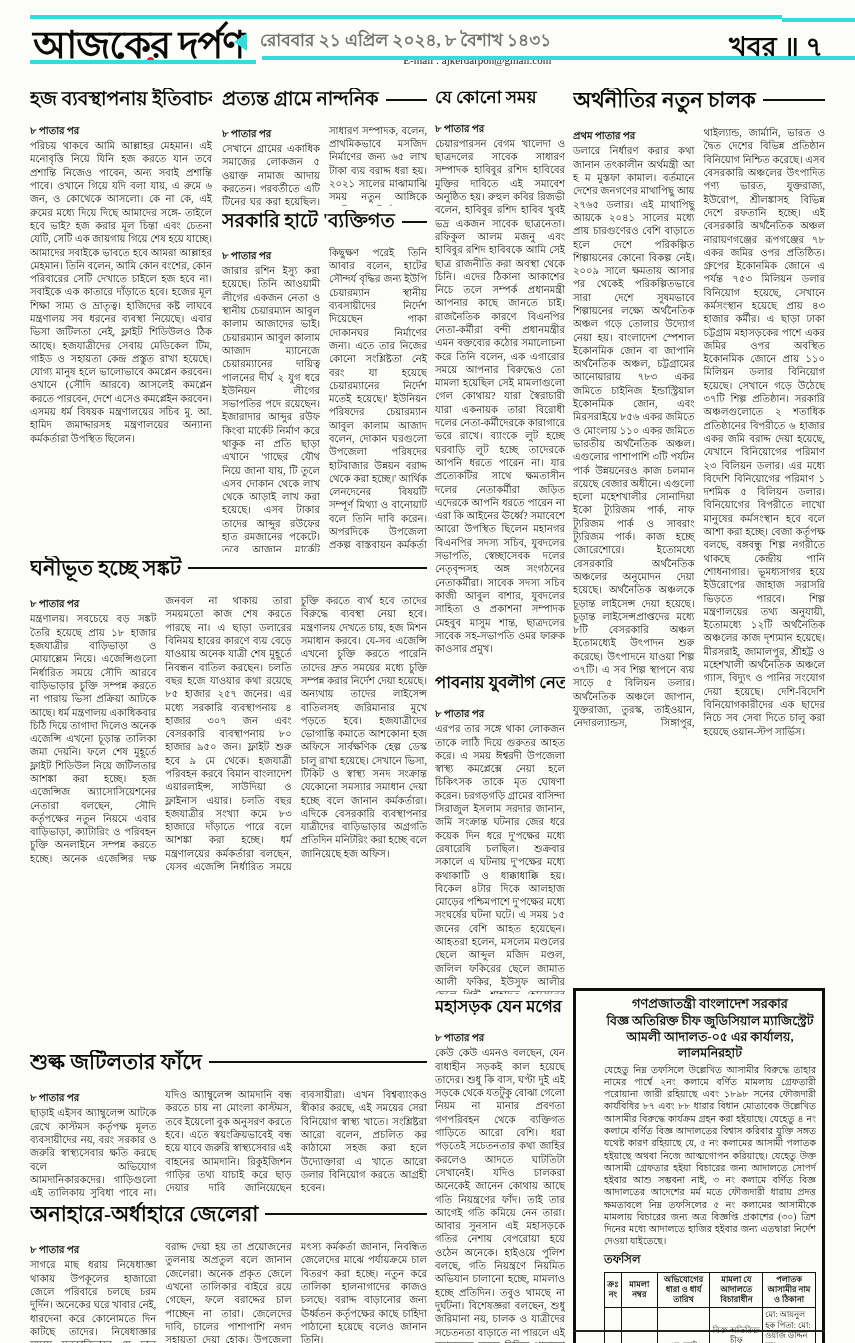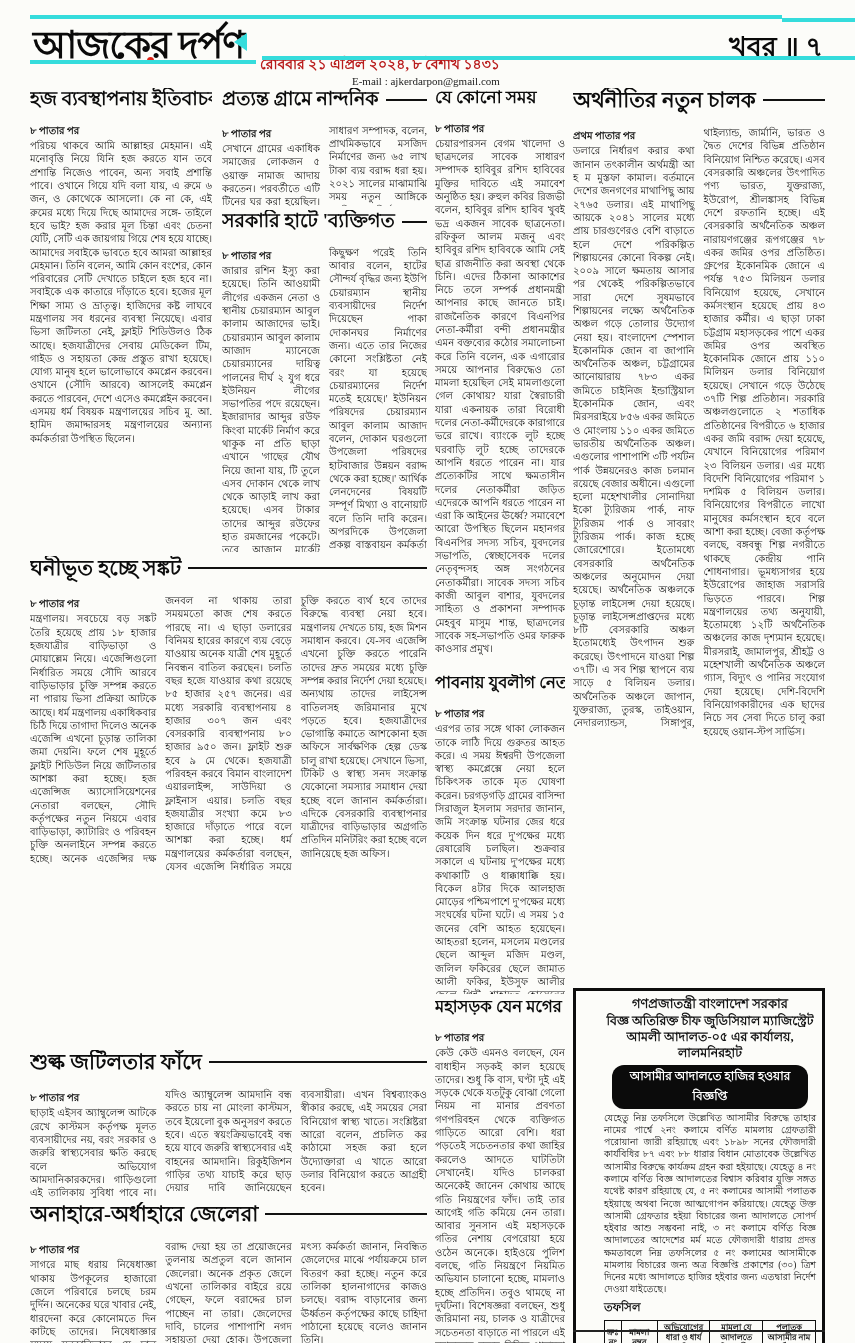--- a/index.html
+++ b/index.html
@@ -7,21 +7,21 @@
     width:855px;height:1343px;position:relative;overflow:hidden;
     background:#fcfcf9;color:#141414;
     font-family:"Liberation Serif", serif;
   }
   .abs{position:absolute;}
   
   .rule{position:absolute;background:#35dcdc;height:4px;}
   .logo{font-size:38px;font-weight:800;letter-spacing:-1px;line-height:1;color:#0a0a0a;}
   .logo-dot{position:absolute;width:7px;height:7px;border-radius:50%;background:#e02418;}
   .tri{position:absolute;width:0;height:0;border-top:9px solid transparent;border-bottom:9px solid transparent;border-right:13px solid #35dcdc;}
-  .dateline{font-size:14px;font-weight:bold;color:#b91c1c;line-height:1.45;margin-top:26px;}
+  .dateline{font-size:17px;font-weight:bold;color:#737373;line-height:1.45;}
   .email{font-size:11px;font-weight:normal;color:#222;text-align:right;}
   .pagelabel{font-size:27px;font-weight:800;color:#0a0a0a;}
   
   .article{position:absolute;overflow:hidden;}
   .hrow{display:flex;align-items:flex-start;}
   .hl{font-weight:800;color:#0c0c0c;line-height:1.15;margin:0;white-space:nowrap;}
   .hl-19{font-size:19px;} .hl-21{font-size:21px;} .hl-17{font-size:17px;} .hl-16{font-size:16.5px;}
   .dash{flex:1;border-top:2.2px solid #111;margin-top:11px;margin-left:7px;}
   .meta{font-size:10px;font-weight:bold;margin:3px 0 2px 0;}
   .btxt{font-size:10px;line-height:1.33;text-align:justify;}
@@ -165,21 +165,20 @@
   <div class="bodywrap btxt cols2">
     <div class="meta">প্রথম পাতার পর</div>
     <div>ডলারে নির্ধারণ করার কথা জানান তৎকালীন অর্থমন্ত্রী আ হ ম মুস্তফা কামাল। বর্তমানে দেশের জনগণের মাথাপিছু আয় ২৭৬৫ ডলার। এই মাথাপিছু আয়কে ২০৪১ সালের মধ্যে প্রায় চারগুণেরও বেশি বাড়াতে হলে দেশে পরিকল্পিত শিল্পায়নের কোনো বিকল্প নেই। ২০০৯ সালে ক্ষমতায় আসার পর থেকেই পরিকল্পিতভাবে সারা দেশে সুষমভাবে শিল্পায়নের লক্ষ্যে অর্থনৈতিক অঞ্চল গড়ে তোলার উদ্যোগ নেয়া হয়। বাংলাদেশ স্পেশাল ইকোনমিক জোন বা জাপানি অর্থনৈতিক অঞ্চল, চট্টগ্রামের আনোয়ারায় ৭৮৩ একর জমিতে চাইনিজ ইন্ডাস্ট্রিয়াল ইকোনমিক জোন, এবং মিরসরাইয়ে ৮৫৬ একর জমিতে ও মোংলায় ১১০ একর জমিতে ভারতীয় অর্থনৈতিক অঞ্চল। এগুলোর পাশাপাশি ৩টি পর্যটন পার্ক উন্নয়নেরও কাজ চলমান রয়েছে বেজার অধীনে। এগুলো হলো মহেশখালীর সোনাদিয়া ইকো ট্যুরিজম পার্ক, নাফ ট্যুরিজম পার্ক ও সাবরাং ট্যুরিজম পার্ক। কাজ হচ্ছে জোরেশোরে। ইতোমধ্যে বেসরকারি অর্থনৈতিক অঞ্চলের অনুমোদন দেয়া হয়েছে। অর্থনৈতিক অঞ্চলকে চূড়ান্ত লাইসেন্স দেয়া হয়েছে। চূড়ান্ত লাইসেন্সপ্রাপ্তদের মধ্যে ৮টি বেসরকারি অঞ্চল ইতোমধ্যেই উৎপাদন শুরু করেছে। উৎপাদনে যাওয়া শিল্প ৩৭টি। এ সব শিল্প স্থাপনে ব্যয় সাড়ে ৫ বিলিয়ন ডলার। অর্থনৈতিক অঞ্চলে জাপান, যুক্তরাজ্য, তুরস্ক, তাইওয়ান, নেদারল্যান্ডস, সিঙ্গাপুর, থাইল্যান্ড, জার্মানি, ভারত ও দ্বৈত দেশের বিভিন্ন প্রতিষ্ঠান বিনিয়োগ নিশ্চিত করেছে। এসব বেসরকারি অঞ্চলের উৎপাদিত পণ্য ভারত, যুক্তরাজ্য, ইউরোপ, শ্রীলঙ্কাসহ বিভিন্ন দেশে রফতানি হচ্ছে। এই বেসরকারি অর্থনৈতিক অঞ্চল নারায়ণগঞ্জের রূপগঞ্জের ৭৮ একর জমির ওপর প্রতিষ্ঠিত। গ্রুপের ইকোনমিক জোনে এ পর্যন্ত ৭৫৩ মিলিয়ন ডলার বিনিয়োগ হয়েছে, সেখানে কর্মসংস্থান হয়েছে প্রায় ৪৩ হাজার কর্মীর। এ ছাড়া ঢাকা চট্টগ্রাম মহাসড়কের পাশে একর জমির ওপর অবস্থিত ইকোনমিক জোনে প্রায় ১১০ মিলিয়ন ডলার বিনিয়োগ হয়েছে। সেখানে গড়ে উঠেছে ৩৭টি শিল্প প্রতিষ্ঠান। সরকারি অঞ্চলগুলোতে ২ শতাধিক প্রতিষ্ঠানের বিপরীতে ৬ হাজার একর জমি বরাদ্দ দেয়া হয়েছে, যেখানে বিনিয়োগের পরিমাণ ২৩ বিলিয়ন ডলার। এর মধ্যে বিদেশি বিনিয়োগের পরিমাণ ১ দশমিক ৫ বিলিয়ন ডলার। বিনিয়োগের বিপরীতে লাখো মানুষের কর্মসংস্থান হবে বলে আশা করা হচ্ছে। বেজা কর্তৃপক্ষ বলছে, বঙ্গবন্ধু শিল্প নগরীতে থাকছে কেন্দ্রীয় পানি শোধনাগার। ভূমধ্যসাগর হয়ে ইউরোপের জাহাজ সরাসরি ভিড়তে পারবে। শিল্প মন্ত্রণালয়ের তথ্য অনুযায়ী, ইতোমধ্যে ১২টি অর্থনৈতিক অঞ্চলের কাজ দৃশ্যমান হয়েছে। মীরসরাই, জামালপুর, শ্রীহট্ট ও মহেশখালী অর্থনৈতিক অঞ্চলে গ্যাস, বিদ্যুৎ ও পানির সংযোগ দেয়া হয়েছে। দেশি-বিদেশি বিনিয়োগকারীদের এক ছাদের নিচে সব সেবা দিতে চালু করা হয়েছে ওয়ান-স্টপ সার্ভিস।</div>
   </div>
 </div>
 
 <div class="noticebox" style="left:573px;top:988px;width:252px;height:360px;padding-left:28px;">
   <div class="ngov">গণপ্রজাতন্ত্রী বাংলাদেশ সরকার</div>
   <div class="ncourt">বিজ্ঞ অতিরিক্ত চীফ জুডিসিয়াল ম্যাজিস্ট্রেট</div>
   <div class="ncourt">আমলী আদালত-০৫ এর কার্যালয়, লালমনিরহাট</div>
-  <div class="pill">আসামীর আদালতে হাজির হওয়ার বিজ্ঞপ্তি</div>
   <div class="nbody">যেহেতু নিম্ন তফসিলে উল্লেখিত আসামীর বিরুদ্ধে তাহার নামের পার্শ্বে ২নং কলামে বর্ণিত মামলায় গ্রেফতারী পরোয়ানা জারী রহিয়াছে এবং ১৮৯৮ সনের ফৌজদারী কার্যবিধির ৮৭ এবং ৮৮ ধারার বিধান মোতাবেক উল্লেখিত আসামীর বিরুদ্ধে কার্যক্রম গ্রহন করা হইয়াছে। যেহেতু ৪ নং কলামে বর্ণিত বিজ্ঞ আদালতের বিশ্বাস করিবার যুক্তি সঙ্গত যথেষ্ট কারণ রহিয়াছে যে, ৫ নং কলামের আসামী পলাতক হইয়াছে অথবা নিজে আত্মগোপন করিয়াছে। যেহেতু উক্ত আসামী গ্রেফতার হইয়া বিচারের জন্য আদালতে সোপর্দ হইবার আশু সম্ভবনা নাই, ৩ নং কলামে বর্ণিত বিজ্ঞ আদালতের আদেশের মর্ম মতে ফৌজদারী ধারায় প্রদত্ত ক্ষমতাবলে নিম্ন তফসিলের ৫ নং কলামের আসামীকে মামলায় বিচারের জন্য অত্র বিজ্ঞপ্তি প্রকাশের (৩০) ত্রিশ দিনের মধ্যে আদালতে হাজির হইবার জন্য এতদ্বারা নির্দেশ দেওয়া যাইতেছে।</div>
   <div class="ntitle">তফসিল</div>
   <table class="sched">
     <thead>
       <tr>
         <th style="width:8%">ক্রঃ নং</th>
         <th style="width:17%">মামলা নম্বর</th>
         <th style="width:25%">অভিযোগের ধারা ও ধার্য তারিখ</th>
         <th style="width:25%">মামলা যে আদালতে বিচারাধীন</th>
         <th style="width:25%">পলাতক আসামীর নাম ও ঠিকানা</th>

